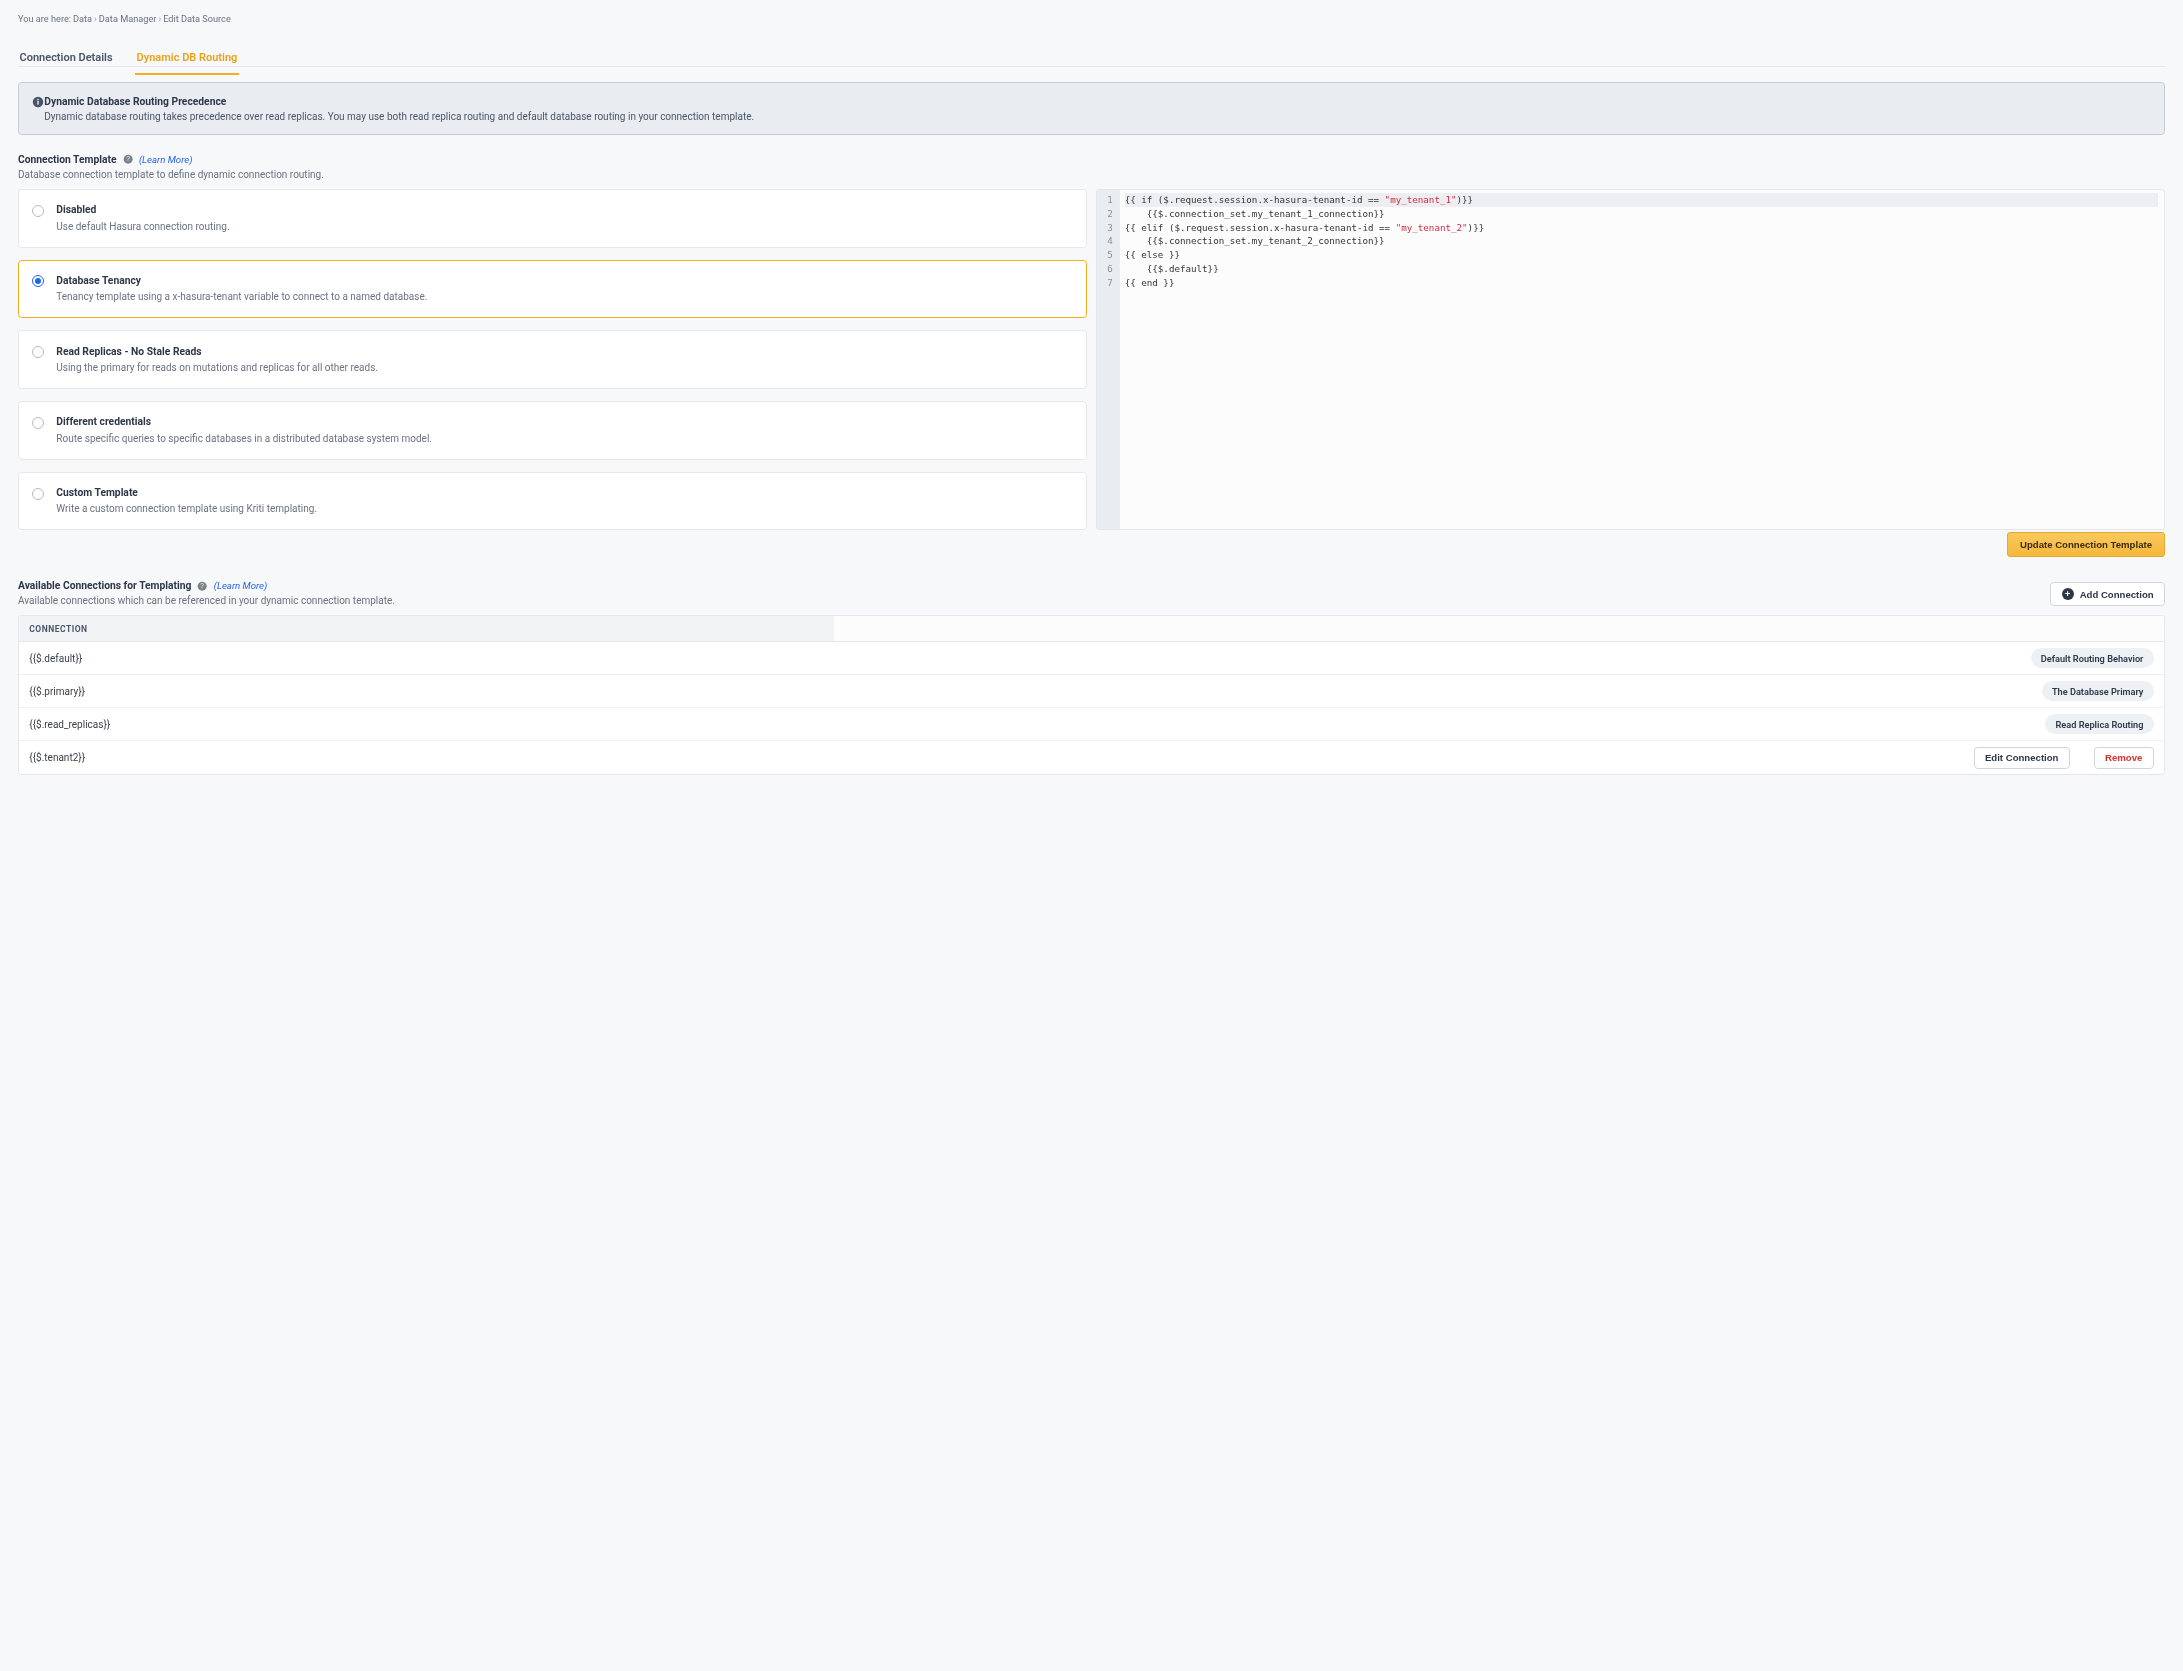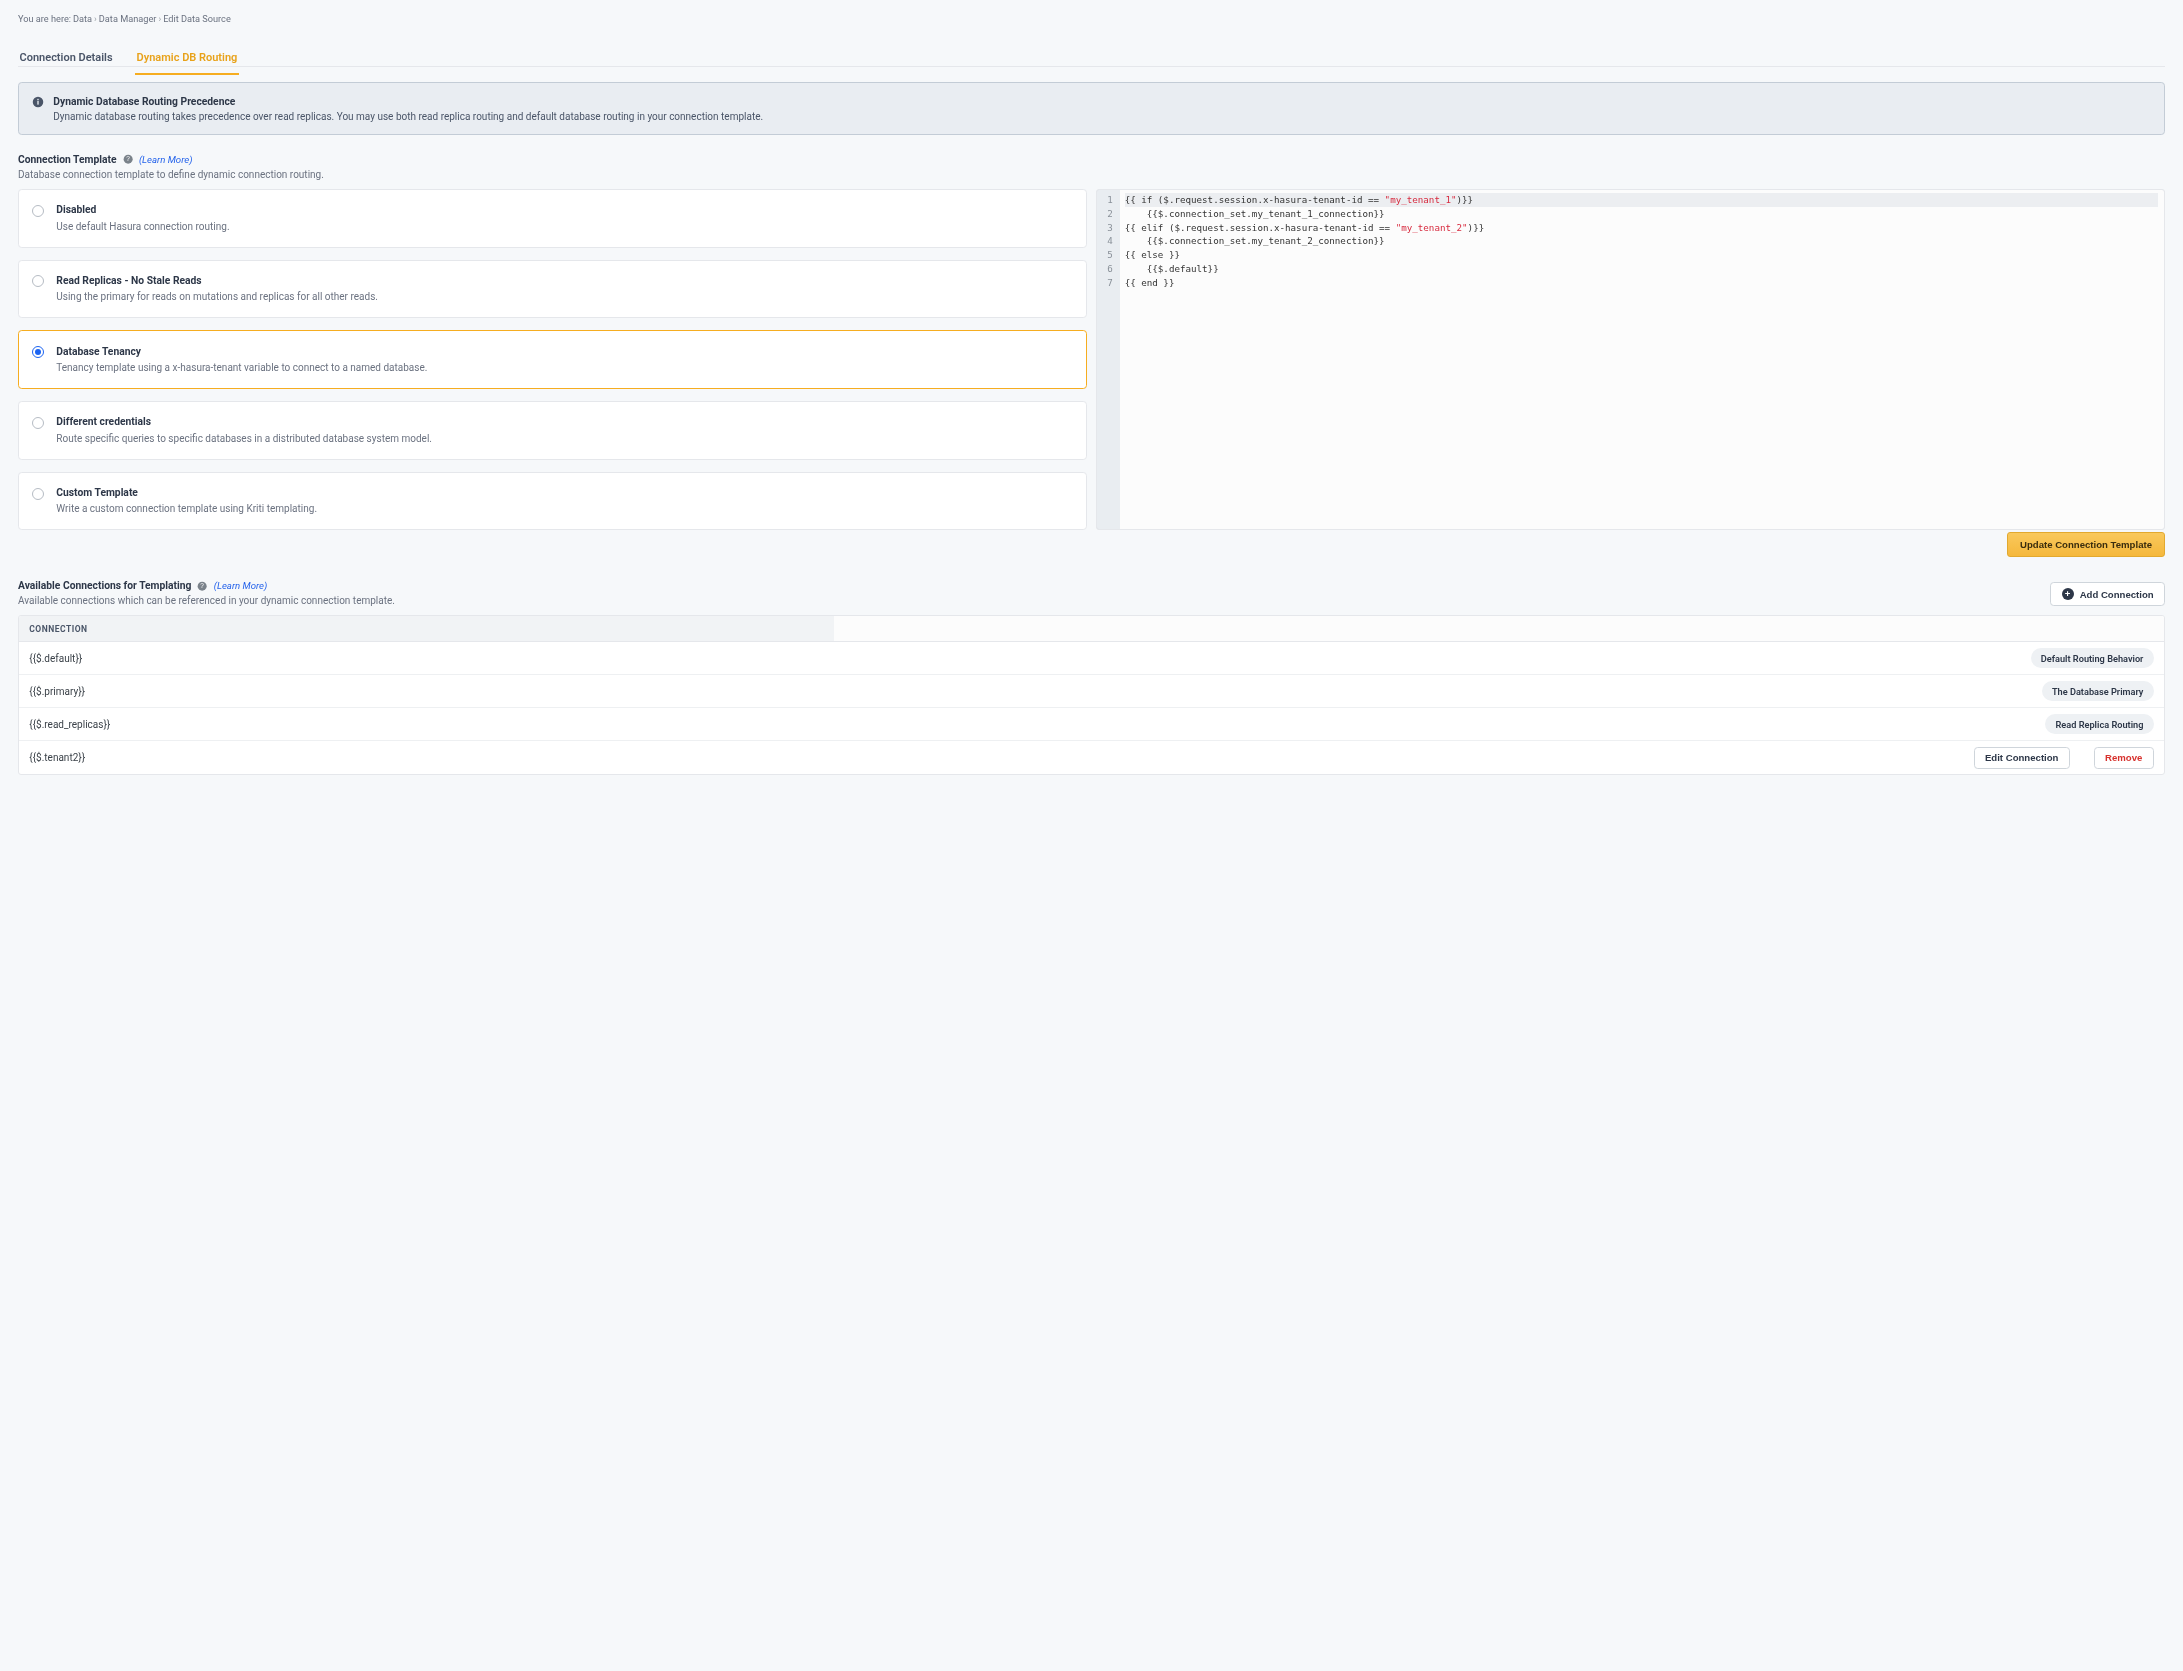--- a/index.html
+++ b/index.html
@@ -45,21 +45,20 @@
     border-bottom: 2.2px solid #f6ad20;
   }
   
   .callout {
     margin-top: 15px;
     background: #e9edf2;
     border: 0.7px solid #c3ccd6;
     border-radius: 3.7px;
     padding: 12px 13.3px;
     display: flex;
-    gap: 9px;
   }
   .callout-icon {
     width: 12px; height: 12px;
     color: #4a5568;
     flex-shrink: 0;
     margin-top: 0.7px;
   }
   .callout-title {
     font-weight: 700;
     color: #2d3748;
@@ -330,32 +329,32 @@
 
   <div class="tmpl-grid">
     <div class="tmpl-options" id="tmpl-options">
         <div class="opt-card">
           <div class="radio-outer"></div>
           <div>
             <div class="opt-title">Disabled</div>
             <div class="opt-desc">Use default Hasura connection routing.</div>
           </div>
         </div>
+        <div class="opt-card selected">
+          <div class="radio-outer"></div>
+          <div>
+            <div class="opt-title">Database Tenancy</div>
+            <div class="opt-desc">Tenancy template using a x-hasura-tenant variable to connect to a named database.</div>
+          </div>
+        </div>
         <div class="opt-card">
           <div class="radio-outer"></div>
           <div>
             <div class="opt-title">Read Replicas - No Stale Reads</div>
             <div class="opt-desc">Using the primary for reads on mutations and replicas for all other reads.</div>
-          </div>
-        </div>
-        <div class="opt-card selected">
-          <div class="radio-outer"></div>
-          <div>
-            <div class="opt-title">Database Tenancy</div>
-            <div class="opt-desc">Tenancy template using a x-hasura-tenant variable to connect to a named database.</div>
           </div>
         </div>
         <div class="opt-card">
           <div class="radio-outer"></div>
           <div>
             <div class="opt-title">Different credentials</div>
             <div class="opt-desc">Route specific queries to specific databases in a distributed database system model.</div>
           </div>
         </div>
         <div class="opt-card">

